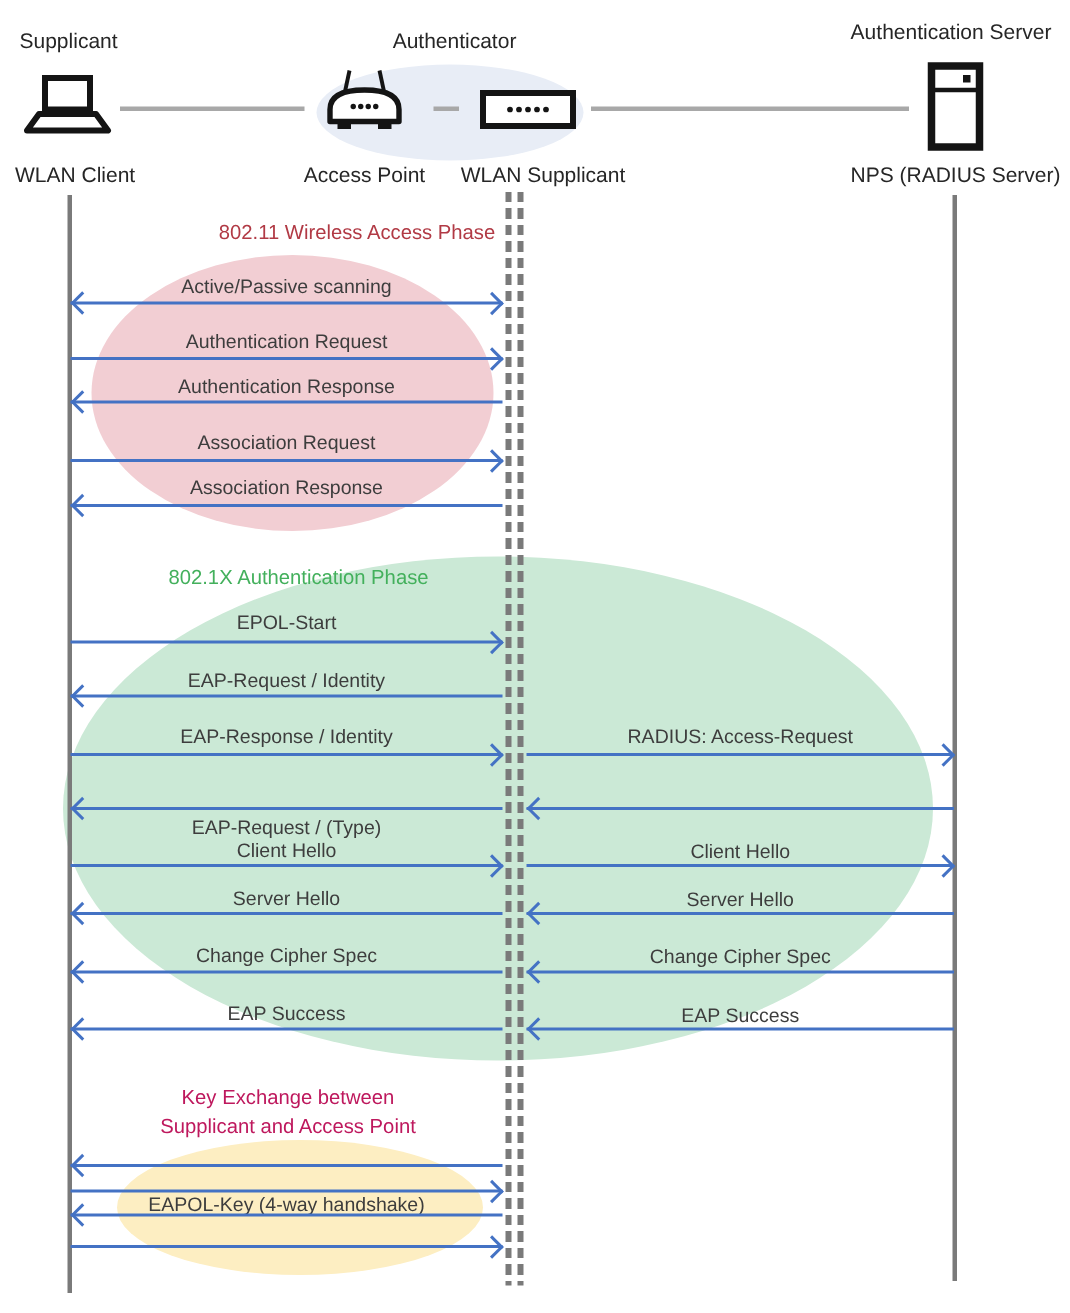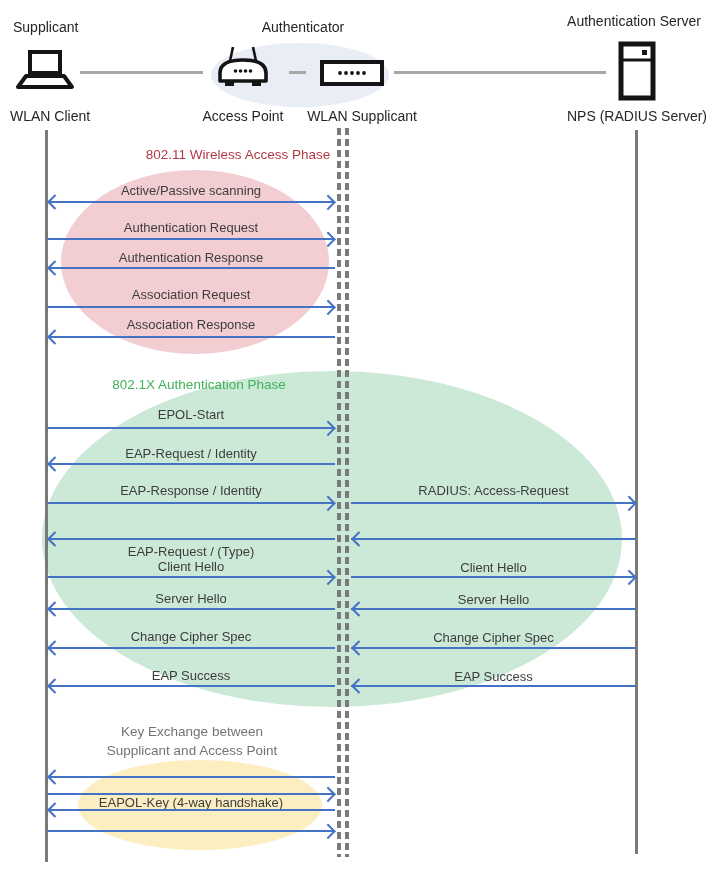--- a/index.html
+++ b/index.html
@@ -41,21 +41,21 @@
   #lbl-authenticator { left:303px; top:19px; }
   #lbl-auth-server   { left:634px; top:13px; }
   #lbl-wlan-client   { left:10px;  top:108px; }
   #lbl-access-point  { left:243px; top:108px; }
   #lbl-controller    { left:362px; top:108px; }
   #lbl-nps           { left:637px; top:108px; }
   
   .phase-title { position:absolute; font-size:13.5px; white-space:nowrap; z-index:2; transform:translateX(-50%); }
   #title-wireless { left:197px; top:147px; color:#b13a45;margin-left:41px; }
   #title-dot1x    { left:199px; top:377px; color:#43b05c; }
-  #title-key      { left:192px; top:722px; color:#737373; text-align:center; line-height:19px; }
+  #title-key      { left:192px; top:722px; color:#be185d; text-align:center; line-height:19px; }
   
   .msg-label {
     position:absolute; font-size:13px; color:#3d3d3d; text-align:center;
     white-space:nowrap; z-index:3;
   }
   .msg-arrow { position:absolute; height:2.4px; background:#4472c4; z-index:3; }
   .span-left  { left:47px;  width:288px; }
   .span-right { left:351px; width:285px; }
   .msg-arrow::before, .msg-arrow::after { display:none; }
   .dir-left::before, .dir-both::before {

